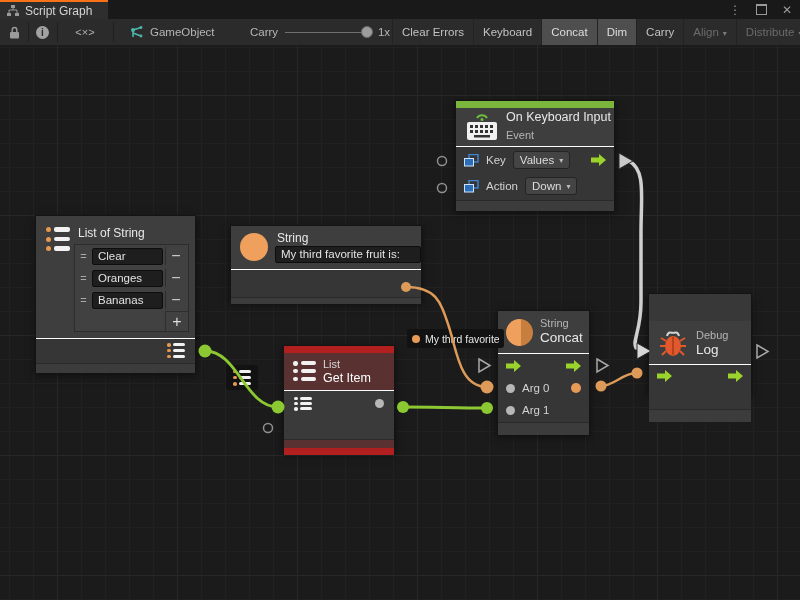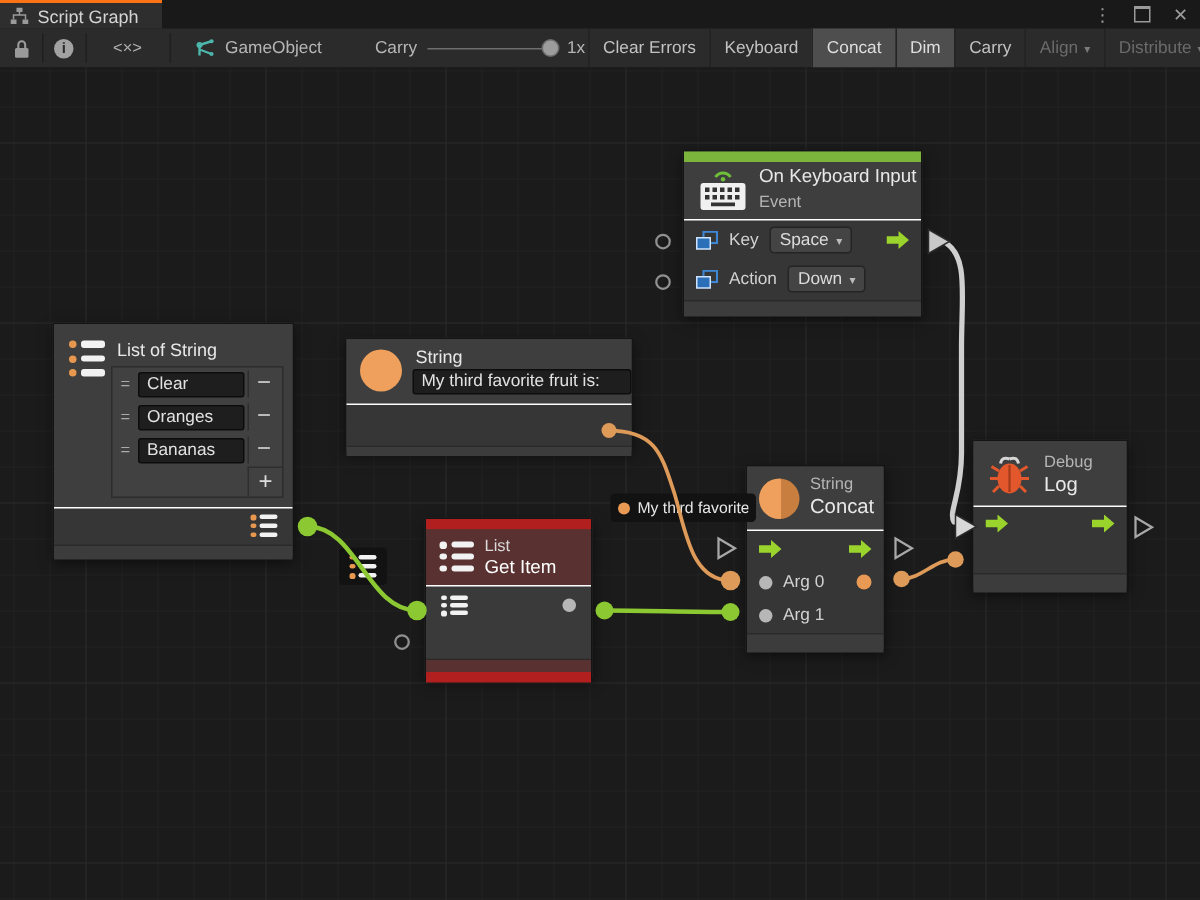--- a/index.html
+++ b/index.html
@@ -162,21 +162,21 @@
       <div class="nsub" style="position:absolute;left:50px;top:21px;">Event</div>
     </div>
     <div class="nbody" style="height:53px;">
       <div class="nrow" style="height:26px;padding:0 8px;gap:7px;">
         <svg width="15" height="13" viewBox="0 0 15 13">
           <rect x="5" y="0.5" width="9" height="7.5" fill="none" stroke="#3e87d6" stroke-width="1.4"></rect>
           <rect x="0.5" y="4.5" width="9" height="7.5" fill="#2a6fb8" stroke="#cfe3ff" stroke-width="1"></rect>
         </svg>
         <span class="rowlabel">Key</span>
         <span class="drop">
-          <span>Space</span>
+          <span>Values</span>
           <span class="caret">▾</span>
         </span>
         <svg width="15" height="12" viewBox="0 0 15 12" style="margin-left:auto;">
           <path d="M0 3.5 h8 V0 l7 6 -7 6 V8.5 H0 z" fill="#9ad32b"></path>
         </svg>
       </div>
       <div class="nrow" style="height:26px;padding:0 8px;gap:7px;">
         <svg width="15" height="13" viewBox="0 0 15 13">
           <rect x="5" y="0.5" width="9" height="7.5" fill="none" stroke="#3e87d6" stroke-width="1.4"></rect>
           <rect x="0.5" y="4.5" width="9" height="7.5" fill="#2a6fb8" stroke="#cfe3ff" stroke-width="1"></rect>
@@ -324,21 +324,21 @@
       </div>
       <div class="nrow" style="height:22px;padding:0 8px;gap:7px;">
         <span class="dot grey"></span>
         <span class="rowlabel">Arg 1</span>
       </div>
     </div>
     <div class="nfoot" style="height:12px;"></div>
   </div>
 
   <div class="node" style="left:648px;top:293px;width:104px;height:101px;">
-    <div class="nhead" style="height:43px;">
+    <div class="nhead" style="height:43px;margin-top:27px;">
       <svg width="30" height="30" viewBox="0 0 30 30" style="position:absolute;left:9px;top:7px;">
         <path d="M9 8 Q10 3 15 5 M21 8 Q20 3 15 5" stroke="#d5d5d5" stroke-width="2" fill="none"></path>
         <g stroke="#e2572b" stroke-width="2">
           <path d="M8 13 L3 10 M8 18 L2 18 M8 23 L4 27"></path>
           <path d="M22 13 L27 10 M22 18 L28 18 M22 23 L26 27"></path>
         </g>
         <ellipse cx="15" cy="18" rx="8" ry="10" fill="#e2572b"></ellipse>
         <path d="M15 9 V27" stroke="#a33c1b" stroke-width="1.5"></path>
       </svg>
       <div class="nsub" style="position:absolute;left:47px;top:8px;">Debug</div>

